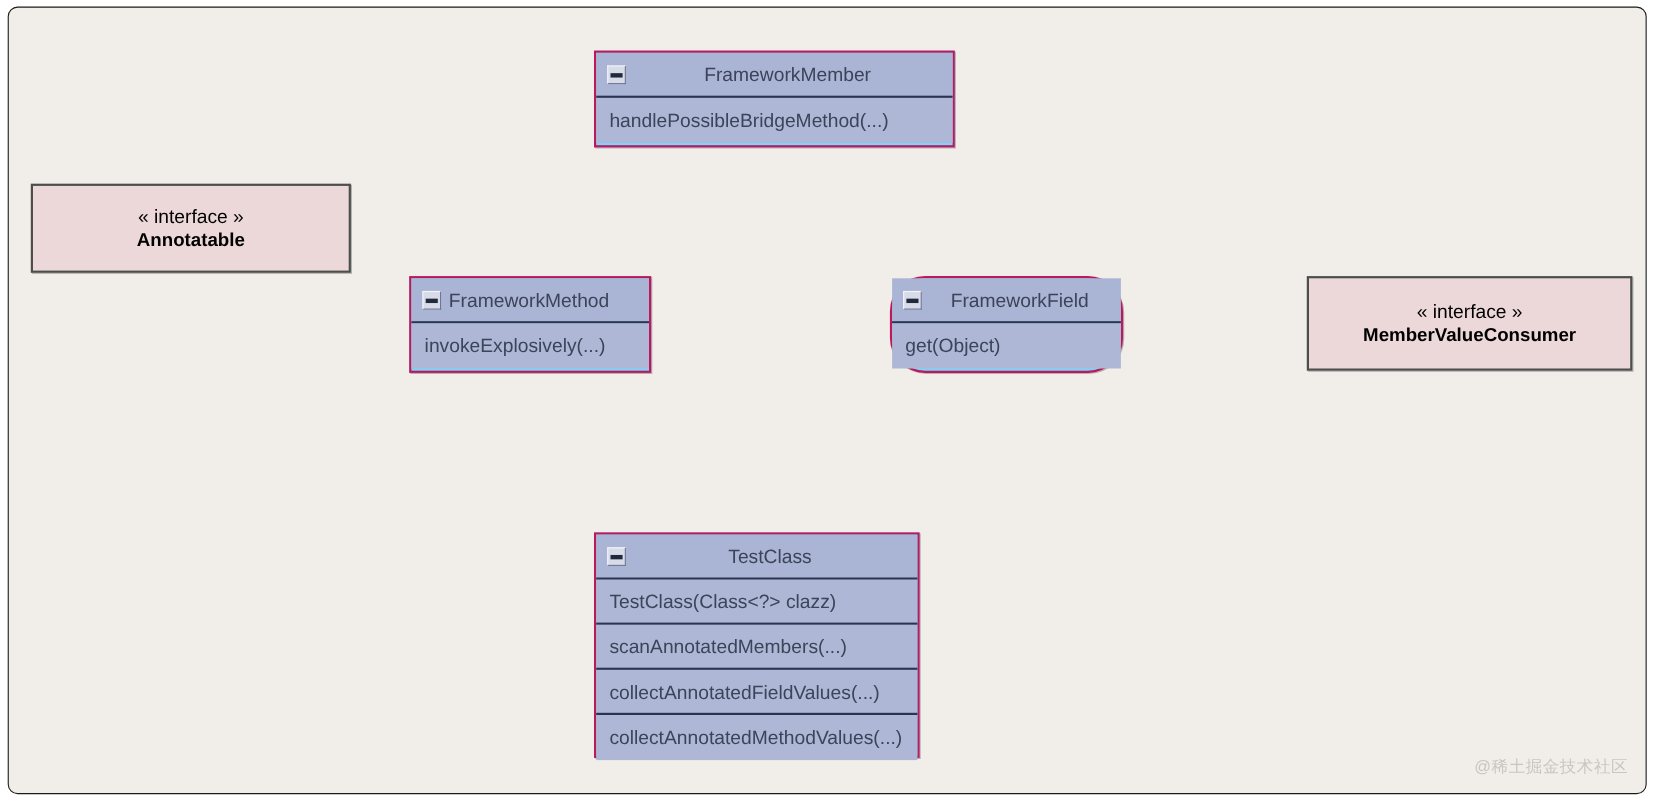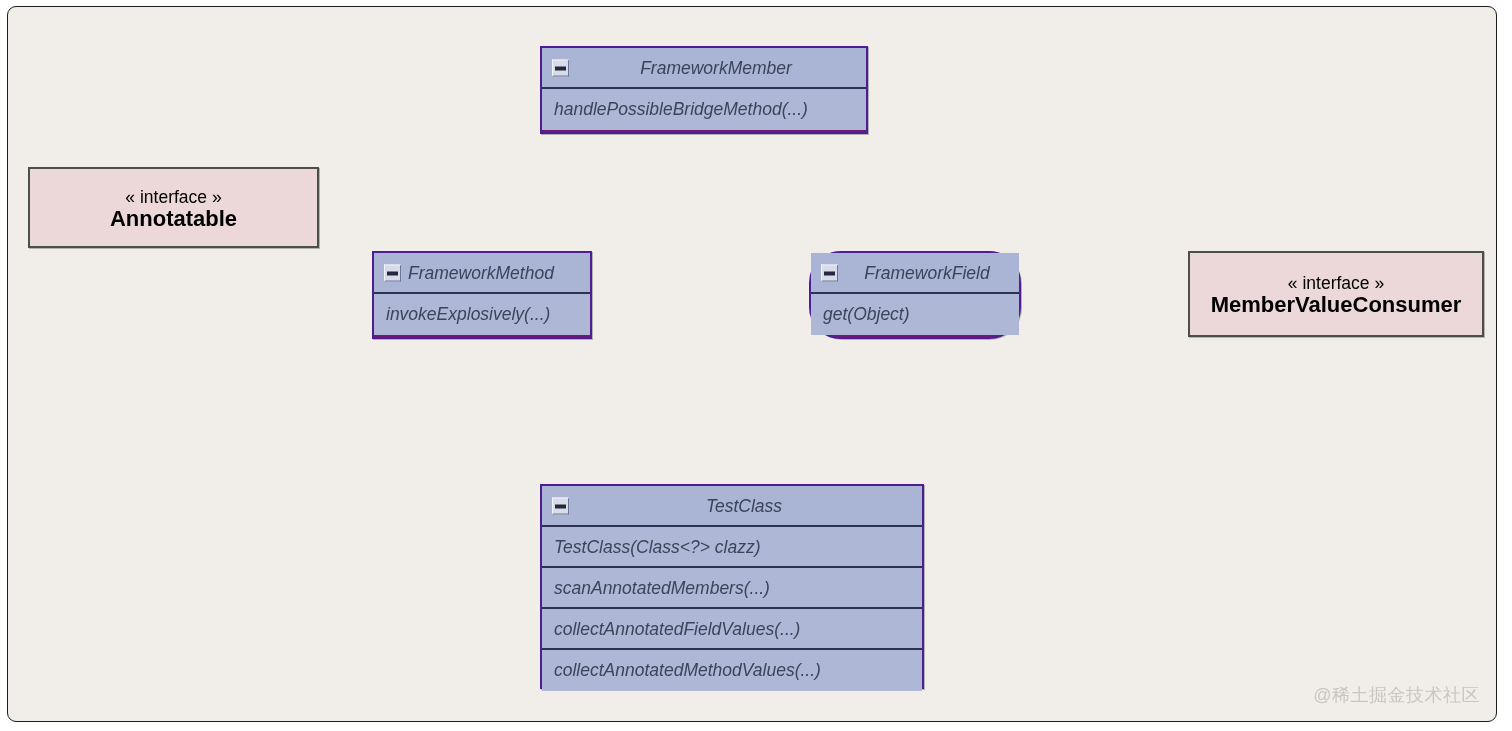--- a/index.html
+++ b/index.html
@@ -33,24 +33,23 @@
     background: #f1eee9;
     border: 1.5px solid #1b1b1b;
     border-radius: 9px;
     overflow: hidden;
   }
 
   
   .uml-class {
     position: absolute;
     box-sizing: border-box;
-    border: 2px solid #4c1d95;
-    background: #701a75;
+    border: 2px solid #be185d;
+    background: #7dd3fc;
     box-shadow: 1px 1px 0 rgba(0,0,0,0.25);
-    font-style: italic;
   }
   .uml-class .row {
     position: relative;
     box-sizing: border-box;
     height: 41px;
     line-height: 41px;
     color: #3b4459;
     font-size: 17.5px;
     white-space: nowrap;
     overflow: hidden;
@@ -112,31 +111,31 @@
     align-items: center;
     justify-content: center;
     color: #000000;
   }
   .uml-interface .stereotype {
     font-size: 17.5px;
     line-height: 22px;
     font-weight: normal;
   }
   .uml-interface .iname {
-    font-size: 22px;
+    font-size: 17px;
     line-height: 22px;
     font-weight: bold;
   }
 
   
   #watermark {
     position: absolute;
     right: 16px;
     bottom: 14px;
-    font-size: 18px;
+    font-size: 15px;
     color: #c9c6c0;
     letter-spacing: 0.5px;
     white-space: nowrap;
     user-select: none;
   }
 </style>
 </head>
 <body>
 
 <div id="page">
@@ -169,21 +168,21 @@
         <span>FrameworkField</span>
       </div>
       <div class="row member">get(Object)</div>
     </div>
 
     <div class="uml-interface" style="left:1180px; top:244px; width:296px; height:86px;">
       <div class="stereotype">« interface »</div>
       <div class="iname">MemberValueConsumer</div>
     </div>
 
-    <div class="uml-class" style="left:532px; top:477px; width:384px; height:205px;">
+    <div class="uml-class" style="left:532px; top:477px; width:296px; height:205px;">
       <div class="row header">
         <span class="collapse-icon"></span>
         <span>TestClass</span>
       </div>
       <div class="row member">TestClass(Class&lt;?&gt; clazz)</div>
       <div class="row member">scanAnnotatedMembers(...)</div>
       <div class="row member">collectAnnotatedFieldValues(...)</div>
       <div class="row member">collectAnnotatedMethodValues(...)</div>
     </div>
 

